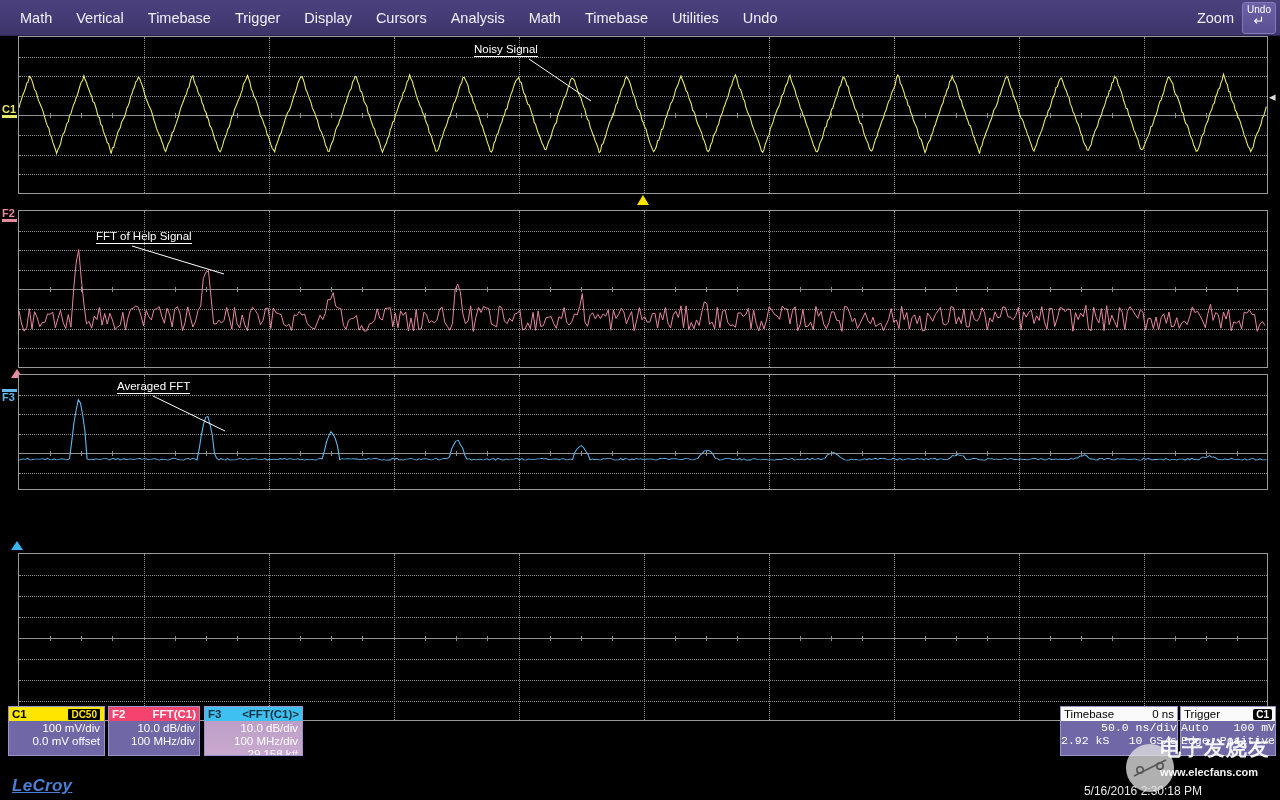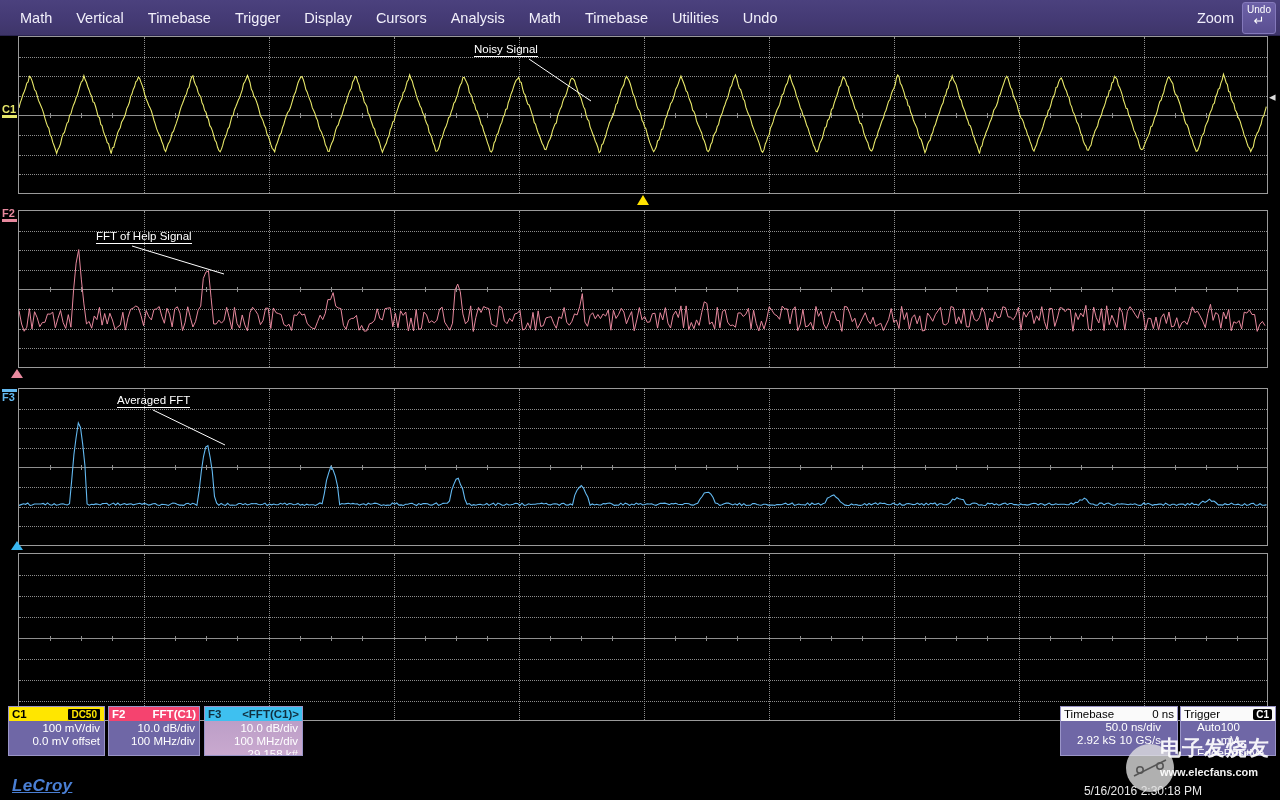--- a/index.html
+++ b/index.html
@@ -76,21 +76,21 @@
            border: 1px solid #ffe600; border-radius: 2px; line-height: 11px; font-weight: bold; }
 
   
   .panel {
     position: absolute; bottom: 44px; height: 50px; border: 1px solid #9a95c8;
     background: linear-gradient(to bottom,#fafafa 0px,#fafafa 14px,#6f67a6 14px,#6f67a6 100%);
     font-size: 11.5px; color: #ffffff; overflow: hidden;
   }
   .panel .phead { height: 14px; display: flex; align-items: center; justify-content: space-between;
                   padding: 0 3px; color: #000; font-size: 11.5px; }
-  .panel .prow { display: flex; justify-content: space-between; padding: 0 16px; line-height: 13px; }
+  .panel .prow { display: flex; justify-content: space-between; padding: 0 0; line-height: 13px; font-family: Liberation Mono, monospace; }
   .badge-dark { background: #000; color: #fff; font-size: 10px; padding: 0 3px; border-radius: 2px;
                 line-height: 11px; font-weight: bold; }
 
   .brand { position: absolute; left: 12px; bottom: 4px; color: #4a7fd4; font-size: 17px;
            font-style: italic; font-weight: bold; letter-spacing: .3px; text-decoration: underline; }
   .datetime { position: absolute; right: 78px; bottom: 2px; color: #e8e8e8; font-size: 12px; }
 
   
   .wm { position: absolute; pointer-events: none; }
   .wm-circle { left: 1126px; bottom: 8px; width: 48px; height: 48px; border-radius: 50%;
@@ -253,21 +253,21 @@
     <svg class="leader" style="left:113px; top:35px; width:110px; height:35px;">
       <line x1="0" y1="0" x2="92" y2="28" stroke="#ffffff" stroke-width="1"></line>
     </svg>
   </div>
   <div class="ch-marker" style="left:2px; top:208px; color:#e8899e;">
     <span>F2</span>
     <span class="bar" style="background:#e8899e"></span>
   </div>
   <div class="tri" style="left:11px; top:369px; border-bottom:9px solid #e8899e;"></div>
 
-  <div class="grid" id="g3" style="top:388px; height:158px;">
+  <div class="grid" id="g3" style="top:374px; height:116px;">
     <div class="inner">
       <div class="vline" style="left:125px"></div>
         <div class="vline" style="left:250px"></div>
       <div class="vline" style="left:375px"></div>
         <div class="vline" style="left:500px"></div>
       <div class="vline" style="left:625px"></div>
         <div class="vline" style="left:750px"></div>
       <div class="vline" style="left:875px"></div>
         <div class="vline" style="left:1000px"></div>
       <div class="vline" style="left:1125px"></div>

